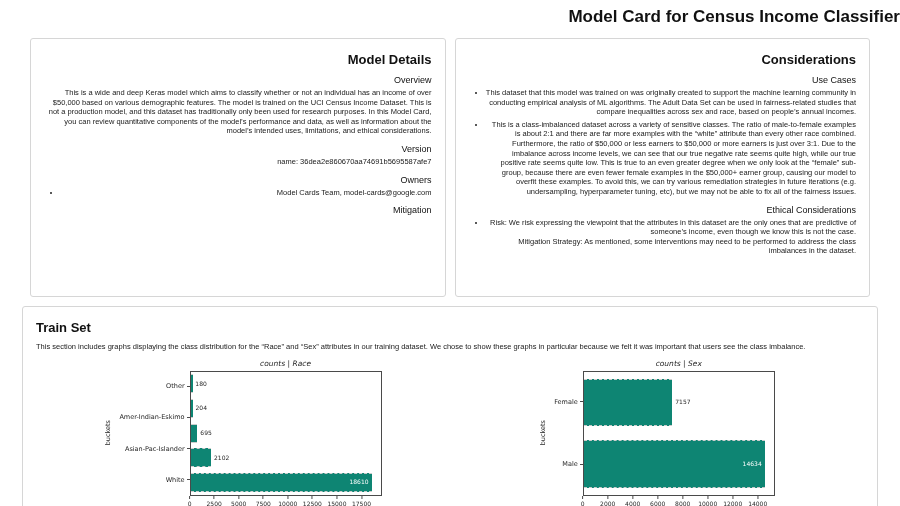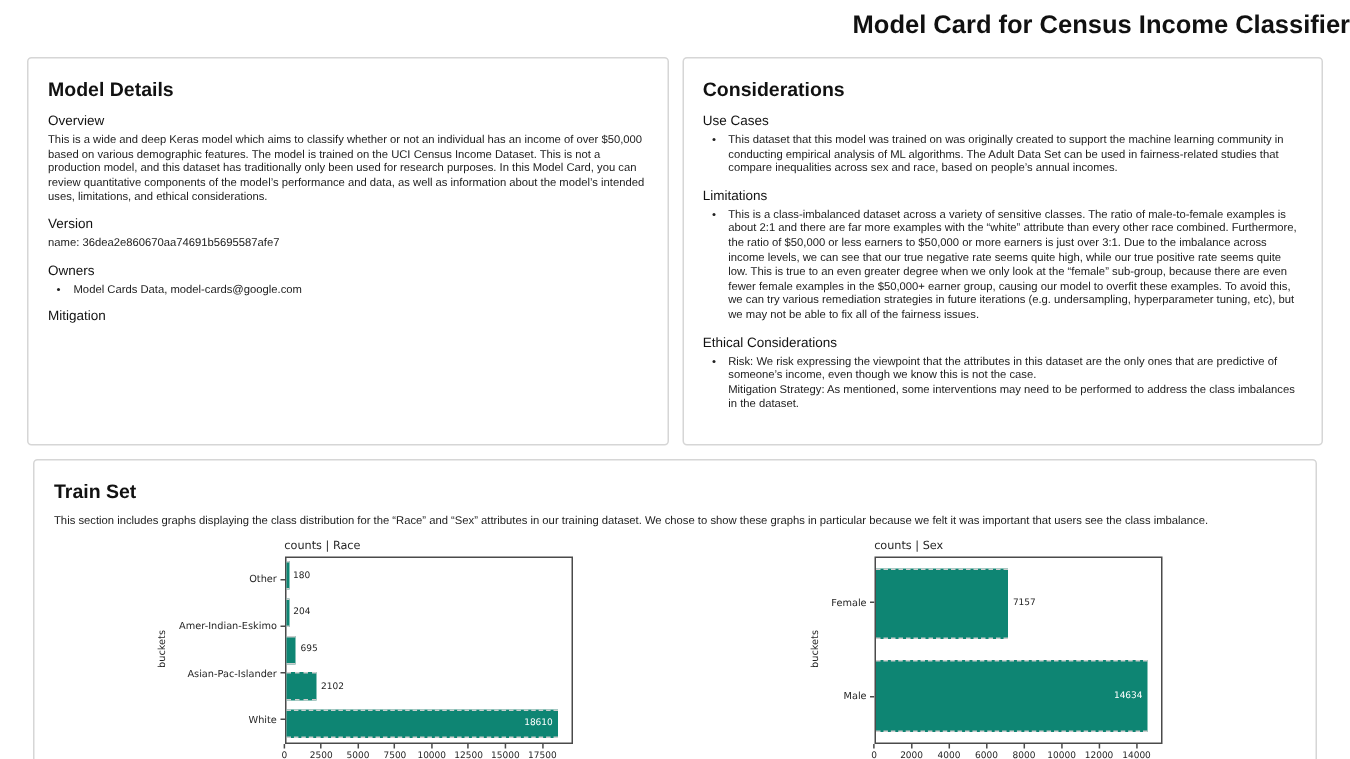--- a/index.html
+++ b/index.html
@@ -1,36 +1,36 @@
 <!DOCTYPE html>
 <html><head>
 <meta charset="utf-8">
 <style>
   html,body{margin:0;padding:0;}
   body{
     width:900px;height:506px;overflow:hidden;background:#ffffff;
     font-family:"Liberation Sans",sans-serif;color:#212121;
   }
   h1.page-title{font-size:17px;font-weight:700;text-align:right;margin:7px 0 11px;color:#111;}
-  .row{display:flex;gap:9px;margin:0 18px;}
+  .row{display:flex;gap:9px;margin:0 30px;text-align:right;}
   .card{border:1px solid #d6d6d6;border-radius:3px;padding:11px 13px;box-sizing:border-box;background:#fff;}
   .row .card{flex:1;height:259px;overflow:hidden;}
   .card h2{font-size:13px;font-weight:700;margin:2px 0 7px;color:#111;}
   .card h3{font-size:9px;font-weight:400;margin:8px 0 3px;color:#111;}
   .card p{font-size:7.5px;line-height:9.6px;margin:0 0 2px;}
   .card ul{margin:2px 0;padding-left:17px;}
   .card li{font-size:7.5px;line-height:9.6px;margin-bottom:3px;white-space:pre-line;}
   .bottom-card{margin:9px 22px 0;height:240px;}
   .charts{display:flex;margin-top:7px;}
   .chart-slot{flex:1;display:flex;justify-content:center;}
 
   
   .chart{display:grid;grid-template-columns:auto auto 192px;grid-template-rows:auto 125px auto auto;
          font-family:"DejaVu Sans",sans-serif;color:#262626;}
-  .c-title{grid-column:3;grid-row:1;text-align:left;font-size:7.5px;padding-bottom:3px;}
+  .c-title{grid-column:3;grid-row:1;text-align:center;font-size:7.5px;padding-bottom:3px;font-style:italic;}
   .c-ylab{grid-column:1;grid-row:2;writing-mode:vertical-rl;transform:rotate(180deg);
           font-size:6.5px;justify-self:center;align-self:center;padding-left:2px;}
   .c-cats{grid-column:2;grid-row:2;display:flex;flex-direction:column;}
   .c-cat{flex:1;display:flex;align-items:center;justify-content:flex-end;
          font-size:6.5px;white-space:nowrap;padding-left:5px;}
   .c-cat .yt{width:3px;height:1px;background:#4a4a4a;margin-left:2px;flex:0 0 auto;}
   .c-plot{grid-column:3;grid-row:2;border:1px solid #4a4a4a;display:flex;flex-direction:column;
           position:relative;background:#fff;}
   .c-brow{flex:1;position:relative;display:flex;align-items:center;}
   .c-bar{height:77%;min-width:2px;box-sizing:border-box;
@@ -52,32 +52,31 @@
   <div class="row">
 
     <section class="card">
       <h2>Model Details</h2>
       <h3>Overview</h3>
       <p>This is a wide and deep Keras model which aims to classify whether or not an individual has an income of over $50,000 based on various demographic features. The model is trained on the UCI Census Income Dataset. This is not a production model, and this dataset has traditionally only been used for research purposes. In this Model Card, you can review quantitative components of the model’s performance and data, as well as information about the model’s intended uses, limitations, and ethical considerations.</p>
       <h3>Version</h3>
       <p>name: 36dea2e860670aa74691b5695587afe7</p>
       <h3>Owners</h3>
       <ul>
-        <li>Model Cards Data, model-cards@google.com</li>
+        <li>Model Cards Team, model-cards@google.com</li>
       </ul>
       <h3>Mitigation</h3>
     </section>
 
     <section class="card">
       <h2>Considerations</h2>
       <h3>Use Cases</h3>
       <ul>
         <li>This dataset that this model was trained on was originally created to support the machine learning community in conducting empirical analysis of ML algorithms. The Adult Data Set can be used in fairness-related studies that compare inequalities across sex and race, based on people’s annual incomes.</li>
       </ul>
-      <h3>Limitations</h3>
       <ul>
         <li>This is a class-imbalanced dataset across a variety of sensitive classes. The ratio of male-to-female examples is about 2:1 and there are far more examples with the “white” attribute than every other race combined. Furthermore, the ratio of $50,000 or less earners to $50,000 or more earners is just over 3:1. Due to the imbalance across income levels, we can see that our true negative rate seems quite high, while our true positive rate seems quite low. This is true to an even greater degree when we only look at the “female” sub-group, because there are even fewer female examples in the $50,000+ earner group, causing our model to overfit these examples. To avoid this, we can try various remediation strategies in future iterations (e.g. undersampling, hyperparameter tuning, etc), but we may not be able to fix all of the fairness issues.</li>
       </ul>
       <h3>Ethical Considerations</h3>
       <ul>
         <li>Risk: We risk expressing the viewpoint that the attributes in this dataset are the only ones that are predictive of someone’s income, even though we know this is not the case.
 Mitigation Strategy: As mentioned, some interventions may need to be performed to address the class imbalances in the dataset.</li>
       </ul>
     </section>
 

